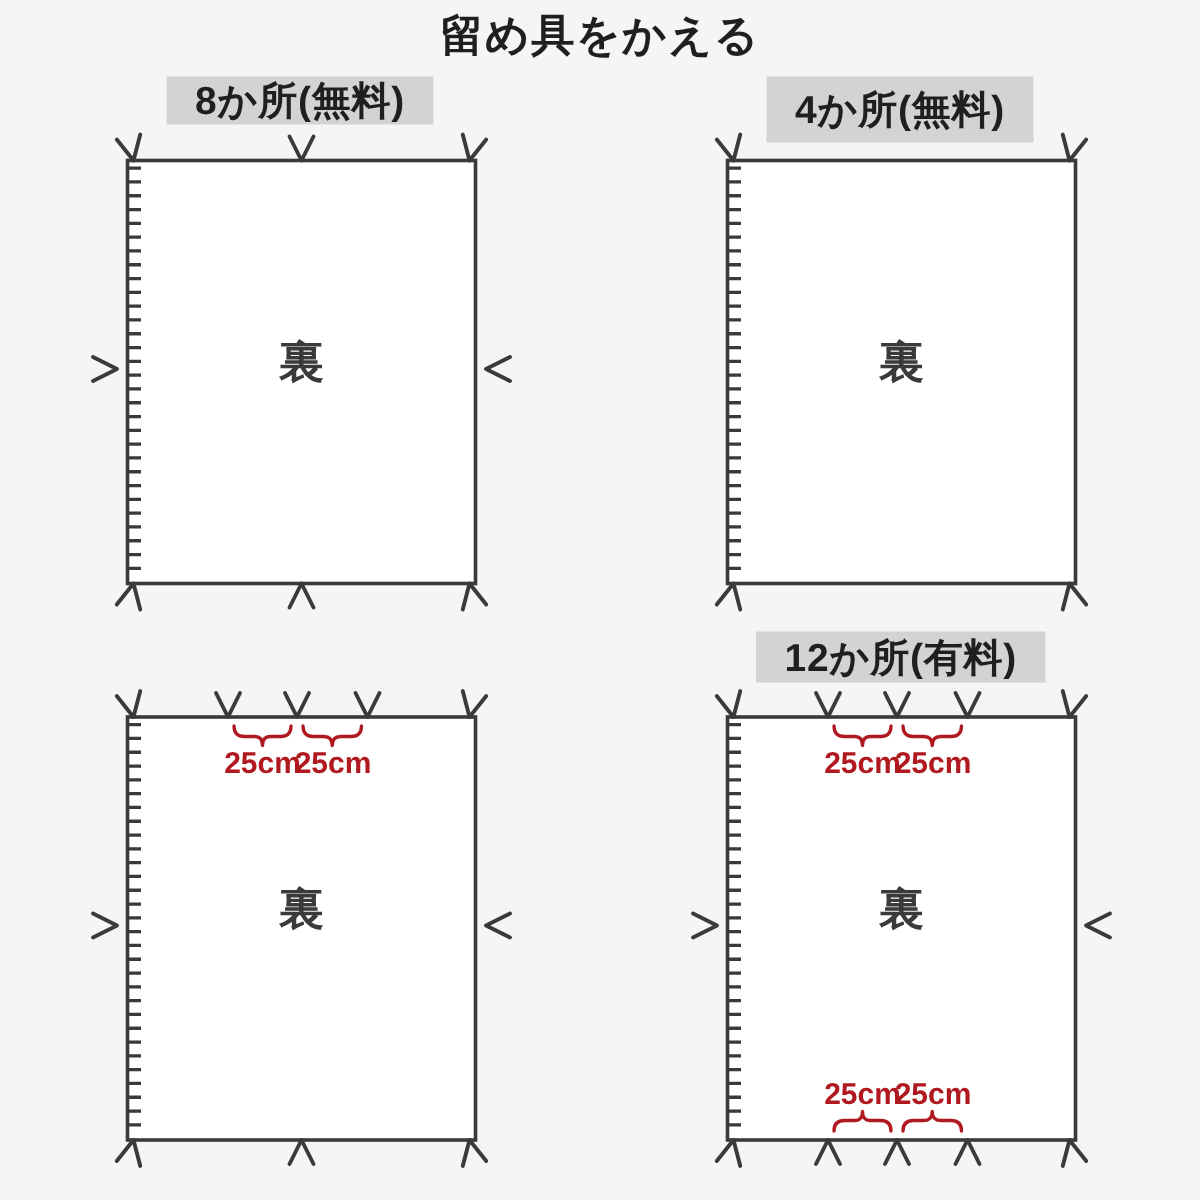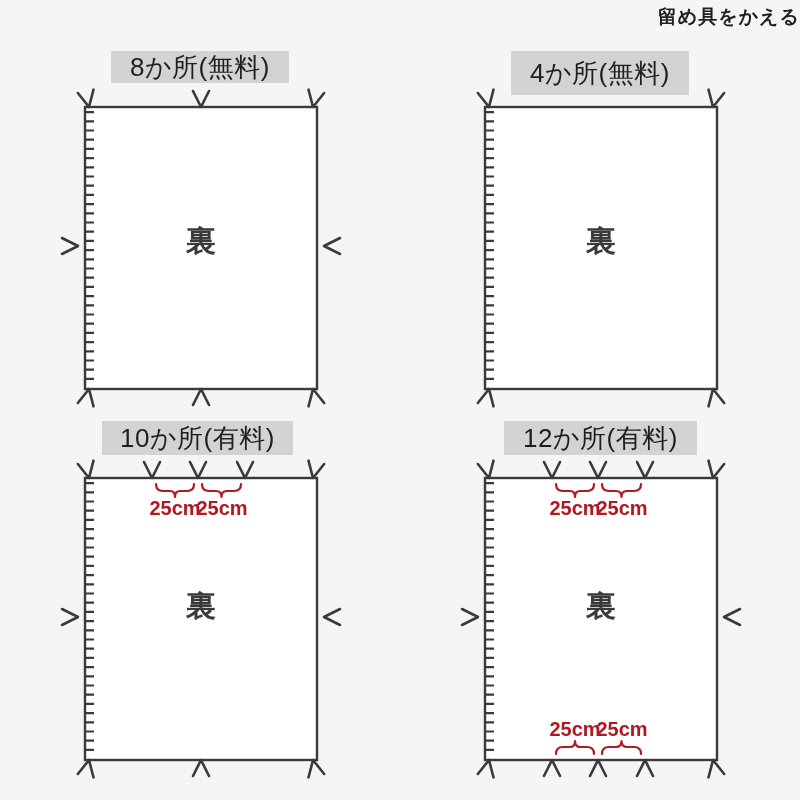--- a/index.html
+++ b/index.html
@@ -5,28 +5,28 @@
   * { box-sizing: border-box; }
   html, body { margin: 0; padding: 0; }
   body {
     width: 800px; height: 800px;
     background: var(--background, #f5f5f6);
     font-family: "Liberation Sans", "DejaVu Sans", sans-serif;
   }
   #stage { position: relative; width: 800px; height: 800px; overflow: hidden; }
   .title {
     position: absolute; left: 0; top: 4px; width: 800px;
-    text-align: right; font-size: 19px; font-weight: 700;
+    text-align: center; font-size: 29px; font-weight: 700;
     color: var(--text, #1f1f1f); letter-spacing: 1px;
   }
   .panel-header {
     position: absolute;
     background: var(--header-bg, #d3d3d3);
     color: var(--text, #1f1f1f);
-    font-size: 26px; font-weight: 400; letter-spacing: 0.5px;
+    font-size: 26px; font-weight: 700; letter-spacing: 0.5px;
     display: flex; align-items: center; justify-content: center;
   }
   svg.panel { position: absolute; overflow: visible; }
   .ink {
     stroke: var(--line, #3a3a3a); fill: none;
     stroke-width: 2.6px; stroke-linecap: round; stroke-linejoin: round;
   }
   .sheet { fill: var(--sheet, #ffffff); stroke: var(--line, #3a3a3a); stroke-width: 2.4px; }
   .ticks {
     stroke: var(--line, #3a3a3a); stroke-width: 9px;
@@ -58,21 +58,20 @@
     <path id="chev-left" d="M 16,-8 L 0,0 L 16,8"></path>
   </defs>
 </svg>
 
 <div id="stage">
 
   <div class="title">留め具をかえる</div>
 
   <div class="panel-header" style="left:111px; top:51px; width:178px; height:32px;">8か所(無料)</div>
   <div class="panel-header" style="left:511px; top:51px; width:178px; height:44px;">4か所(無料)</div>
-  <div class="panel-header" style="left:102px; top:421px; width:191px; height:34px;">10か所(有料)</div>
   <div class="panel-header" style="left:504px; top:421px; width:193px; height:34px;text-align:right;">12か所(有料)</div>
 
   <svg class="panel" style="left:52px; top:85px;" width="300" height="330" viewBox="0 0 300 330">
     <rect class="sheet" x="33" y="22" width="232" height="282"></rect>
     <line class="ticks" x1="37.5" y1="26" x2="37.5" y2="302"></line>
     <g class="ink">
       <use href="#chev-down" transform="translate(37 22) rotate(-12)"></use>
       <use href="#chev-down" transform="translate(149 22)"></use>
       <use href="#chev-down" transform="translate(261 22) rotate(12)"></use>
       <use href="#chev-right" transform="translate(26 161)"></use>

